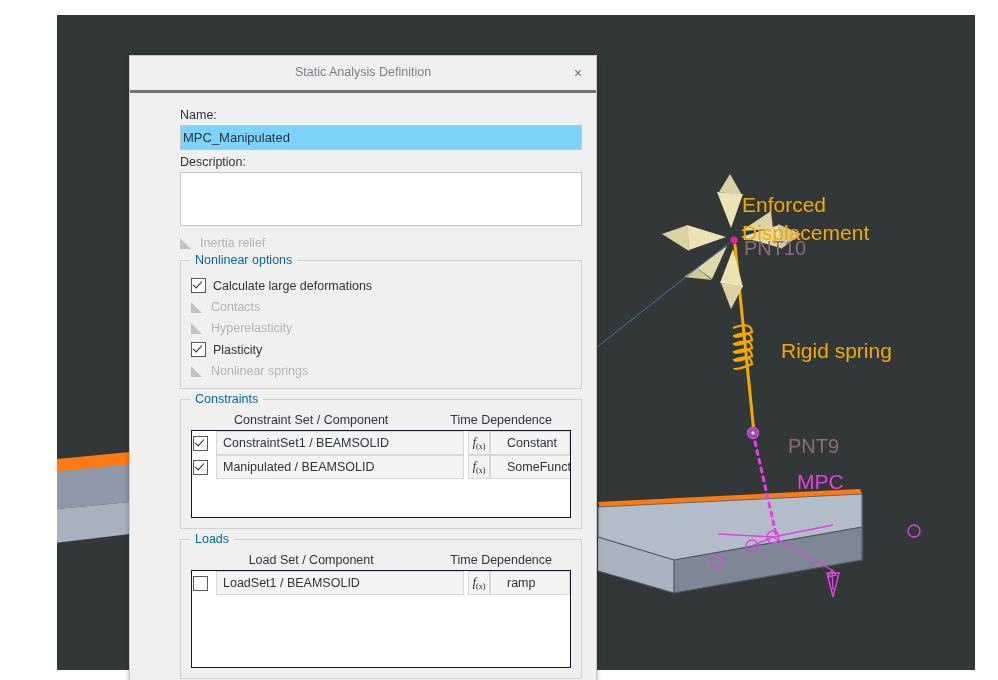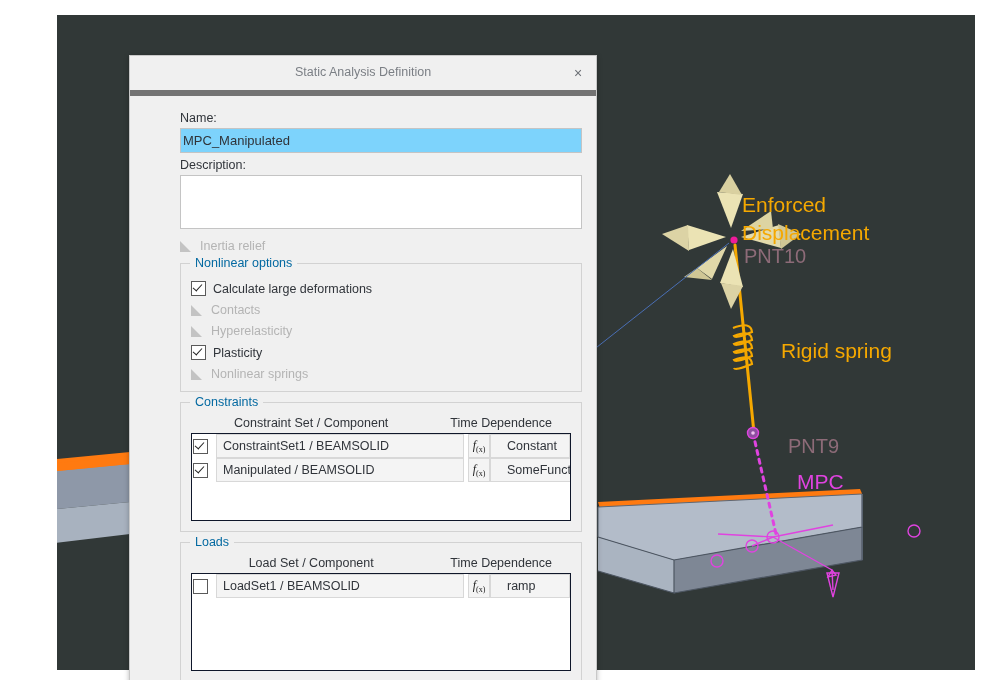--- a/index.html
+++ b/index.html
@@ -23,39 +23,39 @@
 
   .vp-label {
     position: absolute;
     font-family: "Liberation Sans", sans-serif;
     white-space: nowrap;
     pointer-events: none;
   }
   .lbl-enforced  { left: 685px; top: 176px; font-size: 21px; color: #f5a800; line-height: 28px; font-weight: 400; }
   .lbl-rigid     { left: 724px; top: 324px; font-size: 21px; color: #f5a800; }
   .lbl-mpc       { left: 740px; top: 455px; font-size: 21px; color: #e043e0; }
-  .lbl-pnt10     { left: 687px; top: 230px; font-size: 20px; color: #8d6b78; }
+  .lbl-pnt10     { left: 687px; top: 222px; font-size: 20px; color: #8d6b78; }
   .lbl-pnt9      { left: 731px; top: 420px; font-size: 20px; color: #8d6b78; }
 
   
   #dialog {
     position: absolute;
     left: 129px; top: 55px;
     width: 466px; height: 628px;
     background: #f0f0f0;
     border: 1px solid #c8c8c8;
     box-shadow: 0 1px 5px rgba(0,0,0,0.28);
     font-size: 12.5px;
     color: #30343a;
     overflow: hidden;
   }
   #titlebar {
     height: 34px;
     background: #f0f0f0;
-    border-bottom: 6px solid #737373;
+    border-bottom: 3px solid #737373;
     position: relative;
   }
   #title-text {
     position: absolute;
     left: 0; right: 0; top: 9px;
     text-align: center;
     font-size: 12.5px;
     color: #7b7f85;
   }
   #close-btn {

